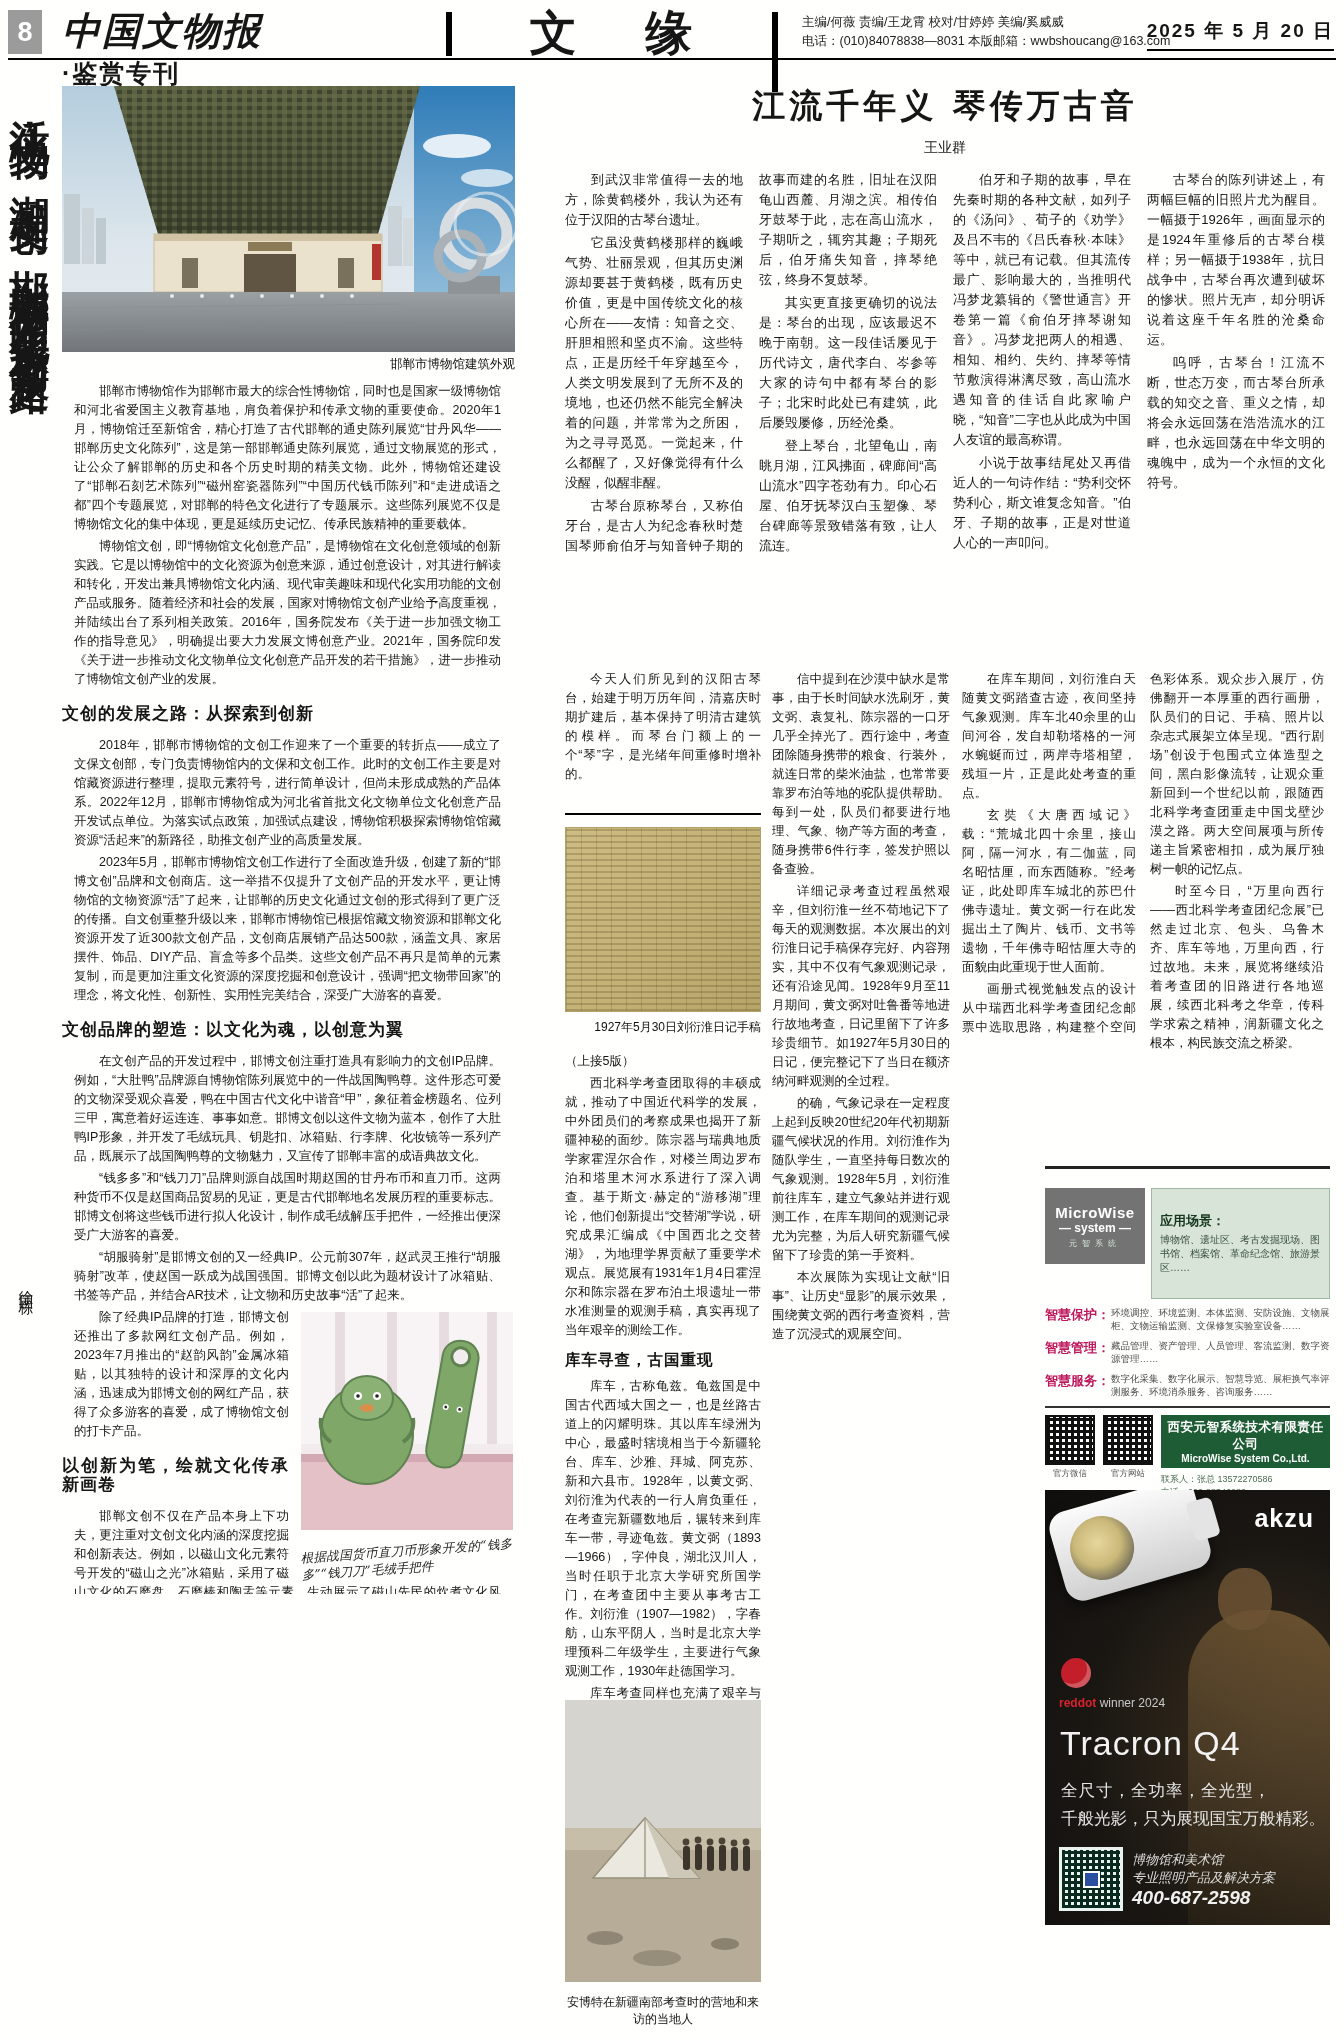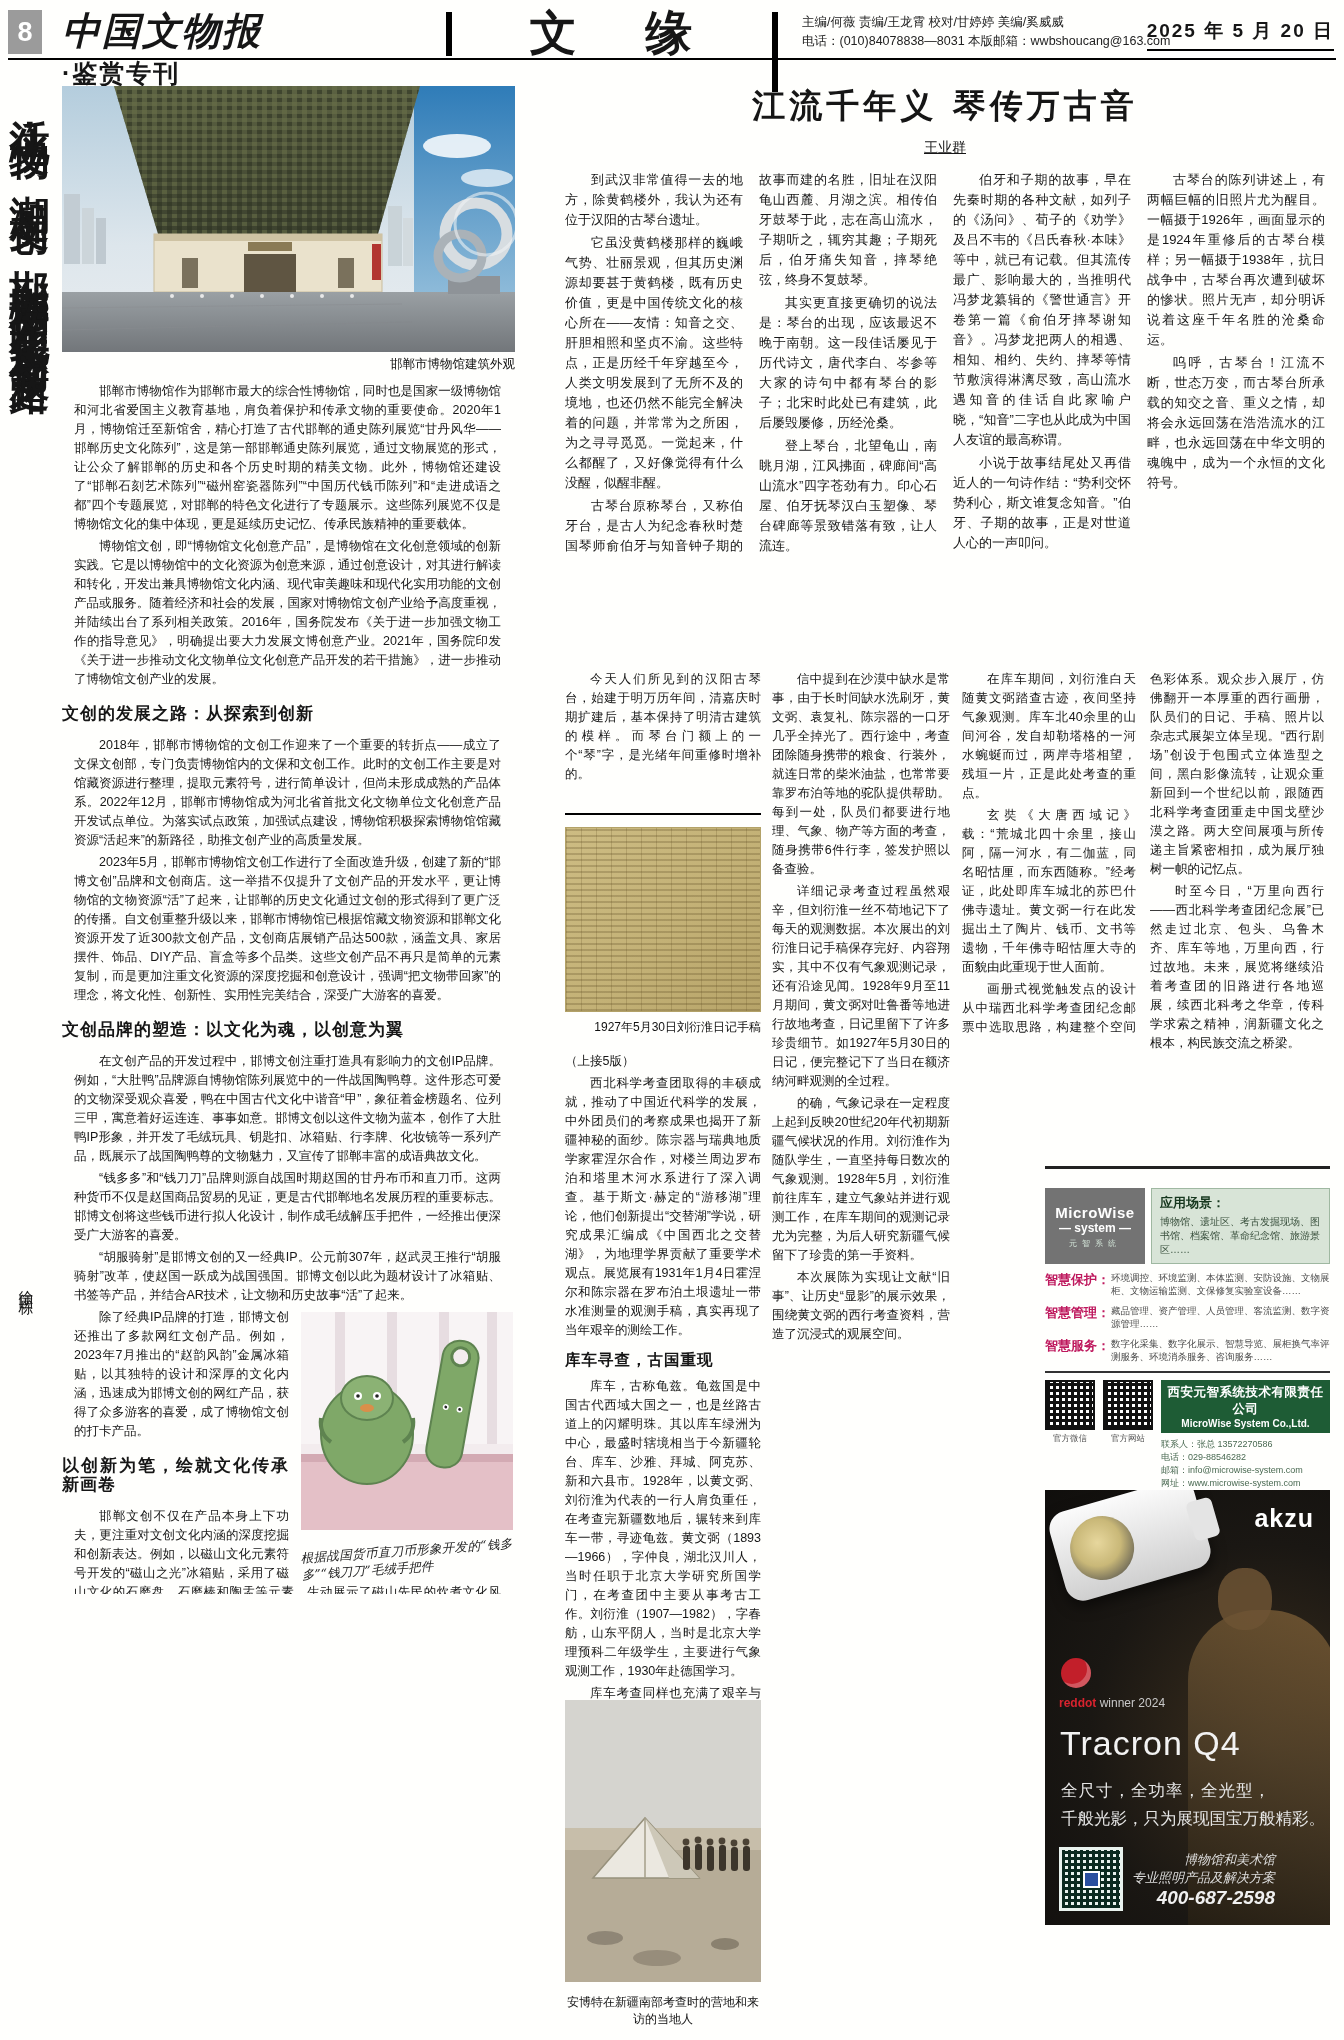--- a/index.html
+++ b/index.html
@@ -38,21 +38,21 @@
     font-size:12.5px;line-height:19px;text-align:justify;}
   .larticle p{margin:0 12px 3px;text-indent:2em;}
   .lsub{font-size:17px;font-weight:bold;margin:15px 0 13px;letter-spacing:1px;}
   .fl-plush{float:right;width:212px;margin:4px 0 6px 12px;}
   .plush-note{font-size:12.5px;font-family:"DejaVu Serif",serif;font-style:italic;color:#222;
     transform:rotate(-4deg);margin-top:6px;line-height:17px;text-indent:0;}
 
   
   .tart{left:565px;top:84px;width:760px;}
   .t-title{text-align:center;font-size:33px;font-weight:900;letter-spacing:4px;font-family:"DejaVu Serif",serif;}
-  .t-author{text-align:center;font-size:14px;margin:10px 0 13px;text-decoration:underline;}
+  .t-author{text-align:center;font-size:14px;margin:10px 0 13px;}
   .t-body{height:462px;overflow:hidden;column-count:4;column-gap:16px;
     font-size:13px;line-height:20px;text-align:justify;}
   .t-body p{margin:0 0 3px;text-indent:2em;}
 
   
   .midtext p{margin:0 0 3px;text-indent:2em;}
   .f1{left:565px;top:670px;width:196px;}
   .f1-tail{font-size:12.5px;line-height:19px;text-align:justify;height:133px;overflow:hidden;}
   .f1-div{border:none;border-top:2px solid #000;margin:10px 0 12px;}
   .ms-img{width:196px;height:185px;border:1px solid #b3a268;box-sizing:border-box;
@@ -72,21 +72,21 @@
 
   
   .ads-sep{left:1045px;top:1166px;width:285px;height:3px;background:#222;}
   .ad-mw{left:1045px;top:1188px;width:285px;height:292px;font-family:"Liberation Sans",sans-serif;}
   .mw-row1{display:flex;gap:6px;}
   .mw-logo{width:100px;height:76px;background:#737373;color:#fff;display:flex;flex-direction:column;
     align-items:center;justify-content:center;}
   .mw-l1{font-size:15px;font-weight:bold;letter-spacing:.5px;}
   .mw-l2{font-size:12px;font-weight:bold;}
   .mw-l3{font-size:8px;letter-spacing:5px;color:#cfe0d4;margin-top:3px;}
-  .mw-scen{flex:1;background:#d8e4d7;border:1px solid #9fb8a1;padding:5px 8px;}
+  .mw-scen{flex:1;background:#d8e4d7;border:1px solid #9fb8a1;padding:23px 8px;}
   .mw-scen-t{font-size:13px;font-weight:bold;color:#17381f;font-family:"DejaVu Serif",serif;}
   .mw-scen-x{font-size:10px;line-height:14px;color:#39503d;margin-top:3px;}
   .mw-svc{display:flex;margin-top:7px;}
   .mw-svc-l{width:66px;font-size:13px;font-weight:bold;color:#be185d;font-family:"DejaVu Serif",serif;flex:none;}
   .mw-svc-x{font-size:9.5px;line-height:13px;color:#4a4a4a;}
   .mw-div{border:none;border-top:2px solid #333;margin:8px 0 7px;}
   .mw-bot{display:flex;align-items:flex-start;}
   .qr{width:46px;height:46px;border:2px solid #111;background:
       repeating-linear-gradient(0deg,#111 0 3px,transparent 3px 6px),
       repeating-linear-gradient(90deg,#111 0 3px,#fff 3px 6px);position:relative;}
@@ -118,21 +118,21 @@
   .rd{color:#d8232e;font-weight:bold;}
   .rw{color:#c9c9c9;}
   .trac-name{position:absolute;left:15px;top:234px;font-size:34px;color:#f2f2f2;letter-spacing:1px;}
   .trac-s1{position:absolute;left:16px;top:290px;font-size:16.5px;color:#e6e6e6;letter-spacing:1px;}
   .trac-s2{position:absolute;left:16px;top:318px;font-size:16.5px;color:#e6e6e6;}
   .trac-foot{position:absolute;left:14px;bottom:14px;display:flex;align-items:center;}
   .qr-dark{width:58px;height:58px;background:
       repeating-linear-gradient(0deg,#0a2a20 0 3px,transparent 3px 6px),
       repeating-linear-gradient(90deg,#0a2a20 0 3px,#e8f2ee 3px 6px);border:3px solid #e8f2ee;position:relative;flex:none;}
   .qr-dark::after{content:"";position:absolute;left:21px;top:21px;width:13px;height:13px;background:#2a4fa0;border:2px solid #fff;}
-  .trac-ft-tx{margin-left:9px;font-size:13px;line-height:18px;color:#ddd;font-style:italic;text-align:right;}
+  .trac-ft-tx{margin-left:9px;font-size:13px;line-height:18px;color:#ddd;font-style:italic;}
   .trac-phone{font-size:19px;font-weight:bold;font-style:italic;color:#f0f0f0;margin-top:2px;}
 </style>
 </head>
 <body>
 
 <div id="page">
 
   <div class="abs hdr-num">8</div>
   <div class="abs hdr-mast">
     <span class="mast-name">中国文物报</span>

